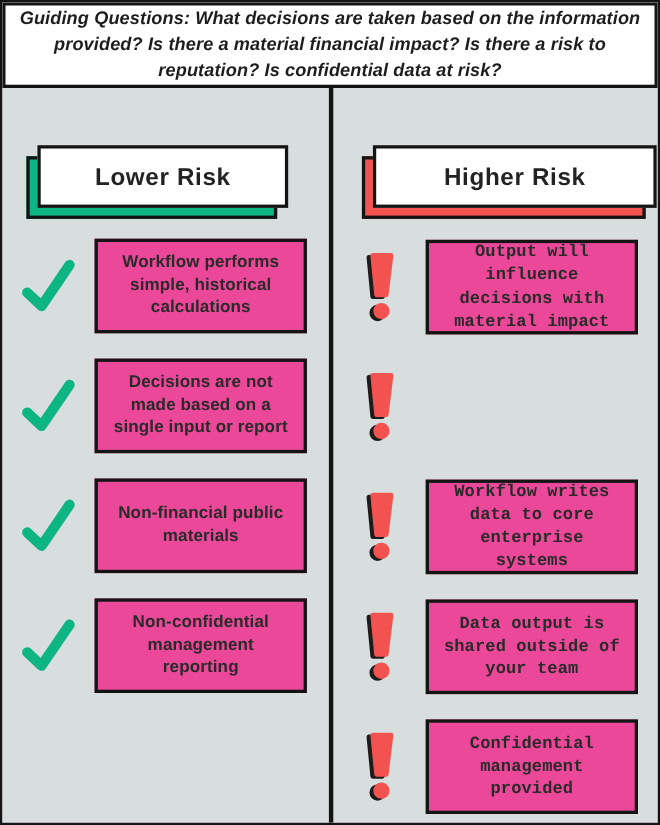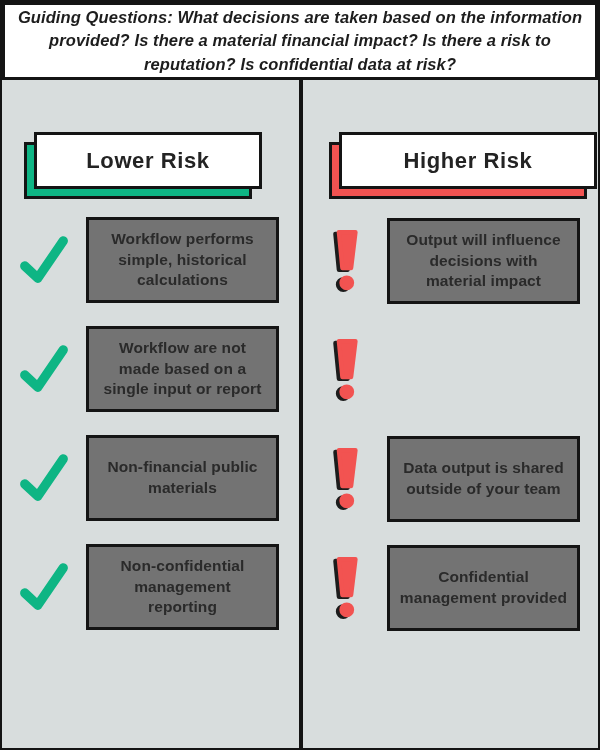--- a/index.html
+++ b/index.html
@@ -84,37 +84,37 @@
     color:#232323;
     letter-spacing:0.6px;
   }
   
   .items{
     position:absolute;
     left:0;right:0;top:137px;
     display:flex;flex-direction:column;
     gap:23px;
   }
-  .col-higher .items{top:138px;}
+  .col-higher .items{top:138px;font-family:Liberation Mono, monospace;}
   .row{
     display:flex;
     align-items:center;
     height:86px;
     flex:none;
   }
   .icon-cell{
     width:84px;
     flex:none;
     display:flex;align-items:center;justify-content:center;
   }
   .item-box{
     box-sizing:border-box;
     width:193px;
     height:86px;
-    background:#737373;
+    background:#ec4899;
     border:3px solid var(--ink);
     display:flex;align-items:center;justify-content:center;
     padding:2px 9px;
   }
   .item-box .txt{
     font-size:15.5px;
     font-weight:bold;
     line-height:1.34;
     text-align:center;
     color:#2a2a2a;
@@ -154,21 +154,21 @@
           </div>
         </div>
 
         <div class="row">
           <div class="icon-cell">
             <svg class="check-svg" viewBox="0 0 60 60" aria-hidden="true">
               <path d="M9 35 L22 49 L52 11" fill="none" stroke="var(--green)" stroke-width="10" stroke-linecap="round" stroke-linejoin="round"></path>
             </svg>
           </div>
           <div class="item-box">
-            <div class="txt">Workflow are not made based on a single input or report</div>
+            <div class="txt">Decisions are not made based on a single input or report</div>
           </div>
         </div>
 
         <div class="row">
           <div class="icon-cell">
             <svg class="check-svg" viewBox="0 0 60 60" aria-hidden="true">
               <path d="M9 35 L22 49 L52 11" fill="none" stroke="var(--green)" stroke-width="10" stroke-linecap="round" stroke-linejoin="round"></path>
             </svg>
           </div>
           <div class="item-box">
@@ -224,20 +224,37 @@
                 <circle cx="26" cy="64" r="7" stroke-width="3"></circle>
               </g>
               <g fill="var(--red)" stroke="var(--red)" stroke-width="5" stroke-linejoin="round">
                 <polygon points="17,6 36,6 31,47 21,47"></polygon>
                 <circle cx="26" cy="64" r="7" stroke-width="3"></circle>
               </g>
             </svg>
           </div>
         </div>
 
+        <div class="row">
+          <div class="icon-cell">
+            <svg class="excl-svg" viewBox="0 0 48 78" aria-hidden="true">
+              <g transform="translate(-4,2)" fill="#1c1c1c" stroke="#1c1c1c" stroke-width="5" stroke-linejoin="round">
+                <polygon points="17,6 36,6 31,47 21,47"></polygon>
+                <circle cx="26" cy="64" r="7" stroke-width="3"></circle>
+              </g>
+              <g fill="var(--red)" stroke="var(--red)" stroke-width="5" stroke-linejoin="round">
+                <polygon points="17,6 36,6 31,47 21,47"></polygon>
+                <circle cx="26" cy="64" r="7" stroke-width="3"></circle>
+              </g>
+            </svg>
+          </div>
+          <div class="item-box">
+            <div class="txt">Workflow writes data to core enterprise systems</div>
+          </div>
+        </div>
 
         <div class="row">
           <div class="icon-cell">
             <svg class="excl-svg" viewBox="0 0 48 78" aria-hidden="true">
               <g transform="translate(-4,2)" fill="#1c1c1c" stroke="#1c1c1c" stroke-width="5" stroke-linejoin="round">
                 <polygon points="17,6 36,6 31,47 21,47"></polygon>
                 <circle cx="26" cy="64" r="7" stroke-width="3"></circle>
               </g>
               <g fill="var(--red)" stroke="var(--red)" stroke-width="5" stroke-linejoin="round">
                 <polygon points="17,6 36,6 31,47 21,47"></polygon>

